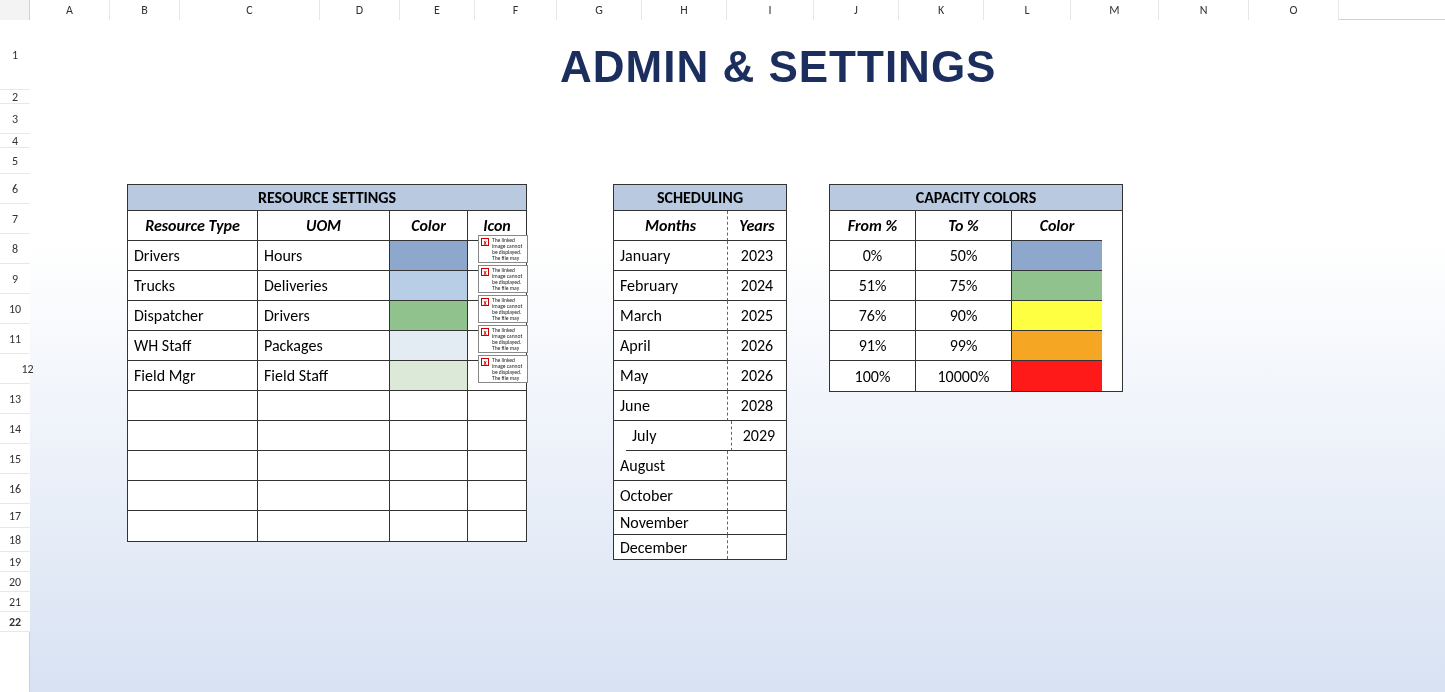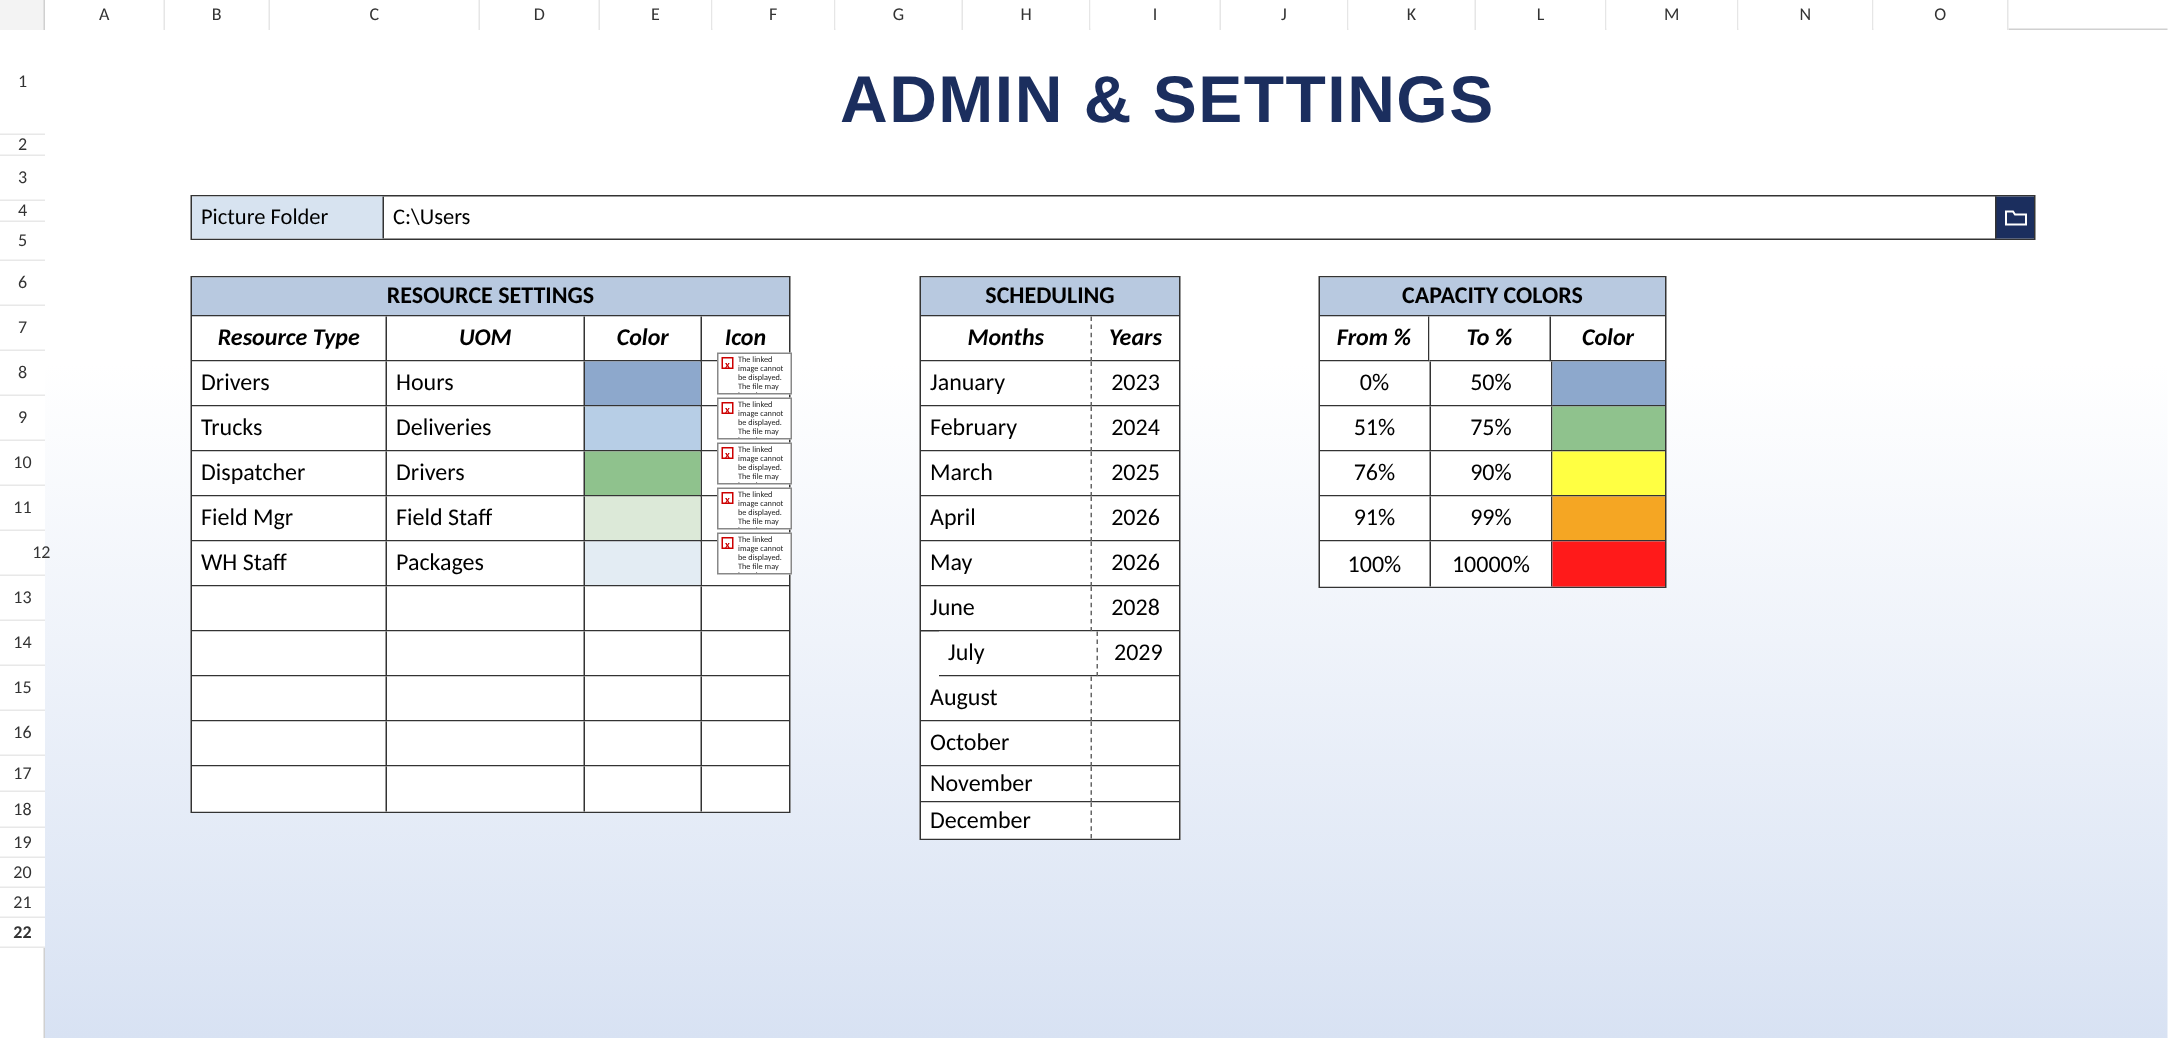--- a/index.html
+++ b/index.html
@@ -164,29 +164,20 @@
       <div class="rh" style="height: 20px;">19</div>
       <div class="rh" style="height: 20px;">20</div>
       <div class="rh" style="height: 20px;">21</div>
       <div class="rh" style="height: 20px; font-weight: bold;">22</div>
     </div>
 
   <div class="content">
 
     <div class="title">ADMIN &amp; SETTINGS</div>
 
-    <div class="pfolder">
-      <div class="lbl">Picture Folder</div>
-      <div class="val">C:\Users</div>
-      <div class="iconbox">
-        <svg viewBox="0 0 24 18">
-          <path d="M2 3 h7 l2 3 h11 v10 h-20 z" fill="none" stroke="#fff" stroke-width="2"></path>
-        </svg>
-      </div>
-    </div>
 
     <div class="tab rs" style="left:97px; top:164px; width:400px;">
       <div class="hdr">RESOURCE SETTINGS</div>
       <div class="row" style="height:30px;">
         <div class="cell sub c1 center">Resource Type</div>
         <div class="cell sub c2 center">UOM</div>
         <div class="cell sub c3 center" style="padding:0 6px;">Color</div>
         <div class="cell sub c4 center last" style="padding:0 6px;">Icon</div>
       </div>
       <div id="rs-body">
@@ -208,32 +199,32 @@
           </div>
           <div class="row" style="height: 30px;">
             <div class="cell c1">Dispatcher</div>
             <div class="cell c2">Drivers</div>
             <div class="cell c3">
               <div class="swatch" style="background: rgb(143, 194, 141);"></div>
             </div>
             <div class="cell c4 last"></div>
           </div>
           <div class="row" style="height: 30px;">
+            <div class="cell c1">WH Staff</div>
+            <div class="cell c2">Packages</div>
+            <div class="cell c3">
+              <div class="swatch" style="background: rgb(227, 236, 243);"></div>
+            </div>
+            <div class="cell c4 last"></div>
+          </div>
+          <div class="row" style="height: 30px;">
             <div class="cell c1">Field Mgr</div>
             <div class="cell c2">Field Staff</div>
             <div class="cell c3">
               <div class="swatch" style="background: rgb(220, 233, 216);"></div>
-            </div>
-            <div class="cell c4 last"></div>
-          </div>
-          <div class="row" style="height: 30px;">
-            <div class="cell c1">WH Staff</div>
-            <div class="cell c2">Packages</div>
-            <div class="cell c3">
-              <div class="swatch" style="background: rgb(227, 236, 243);"></div>
             </div>
             <div class="cell c4 last"></div>
           </div>
           <div class="row" style="height: 30px;">
             <div class="cell c1"></div>
             <div class="cell c2"></div>
             <div class="cell c3"></div>
             <div class="cell c4 last"></div>
           </div>
           <div class="row" style="height: 30px;">
@@ -333,21 +324,21 @@
             <div class="cell c1 sep">November</div>
             <div class="cell c2 last"></div>
           </div>
           <div class="row short" style="height: 24px;">
             <div class="cell c1 sep" style="border-bottom: none;">December</div>
             <div class="cell c2 last" style="border-bottom: none;"></div>
           </div>
         </div>
     </div>
 
-    <div class="tab cc" style="left:849px; top:164px; width:232px;">
+    <div class="tab cc" style="left:799px; top:164px; width:294px;">
       <div class="hdr">CAPACITY COLORS</div>
       <div class="row" style="height:30px;">
         <div class="cell sub c1 center">From %</div>
         <div class="cell sub c2 center">To %</div>
         <div class="cell sub c3 center last" style="padding:0 6px;">Color</div>
       </div>
       <div id="cc-body">
           <div class="row" style="height: 30px;">
             <div class="cell c1">0%</div>
             <div class="cell c2">50%</div>

